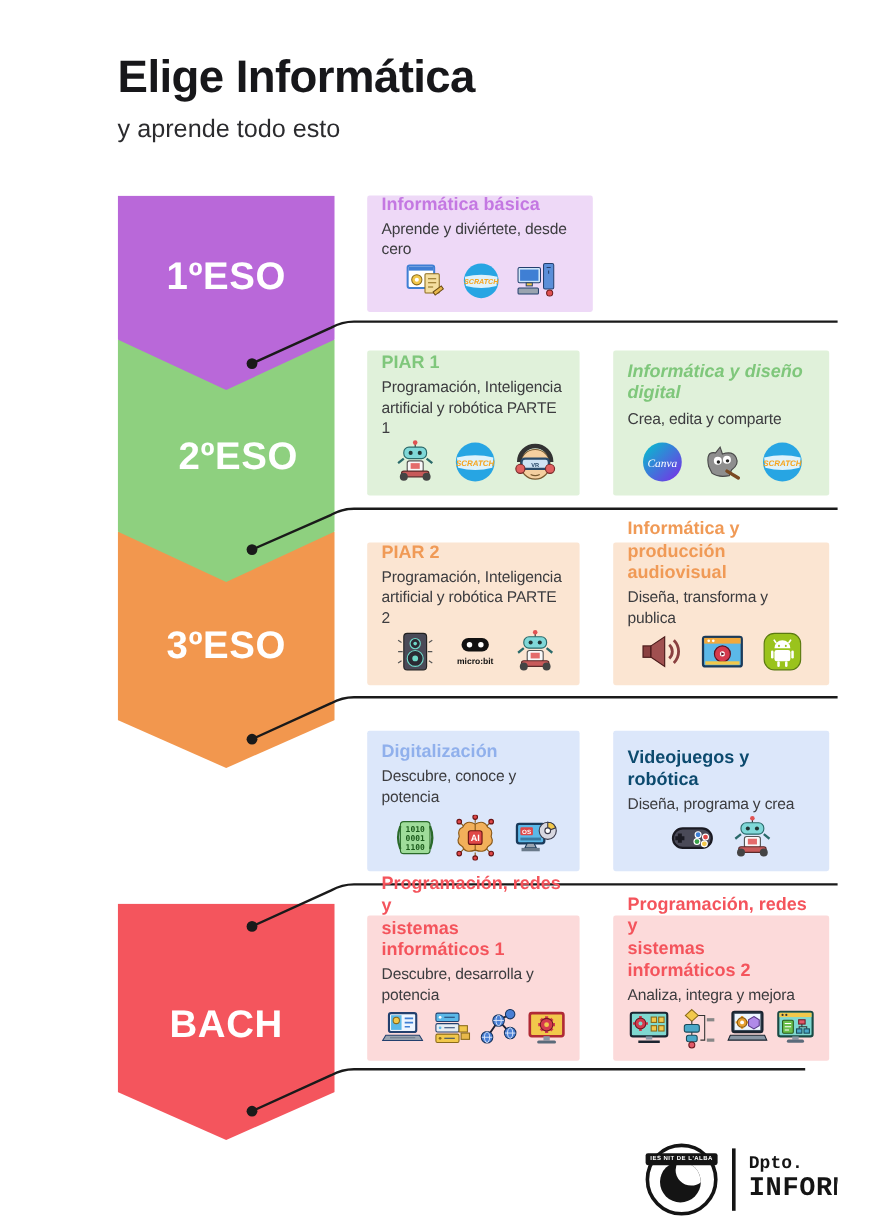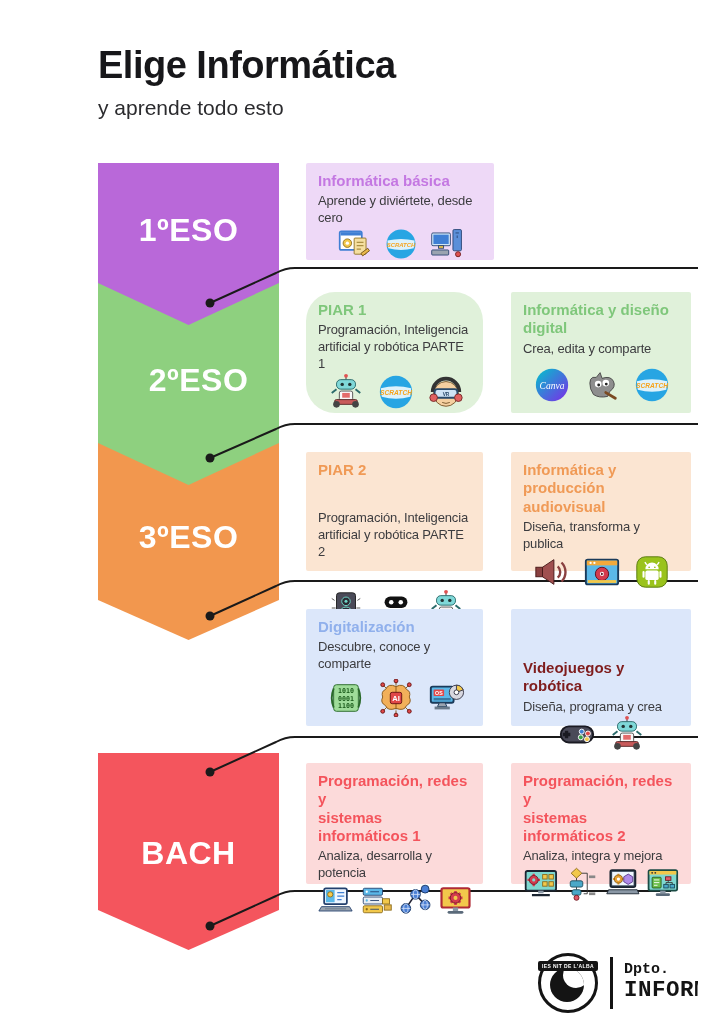--- a/index.html
+++ b/index.html
@@ -16,31 +16,31 @@
         color:#ffffff;font-size:32px;font-weight:800;letter-spacing:.5px;}
   .b1{top:163px;height:162px;--r:120px;--pt:14px;z-index:5;}
   .b2{top:283px;height:202px;--r:160px;--pt:34px;z-index:4;}
   .b3{top:443px;height:197px;--r:157px;--pt:31px;z-index:3;}
   .b4{top:600px;height:195px;--r:153px;--pt:41px;z-index:2;}
   .b5{top:753px;height:197px;--r:157px;--pt:43px;z-index:1;}
   
   .connectors{position:absolute;left:0;top:0;z-index:6;pointer-events:none;}
   
   .card{position:absolute;z-index:10;box-sizing:border-box;border-radius:2px;
-        padding:9px 10px 8px 12px;display:flex;flex-direction:column;}
+        padding:9px 10px 8px 12px;display:flex;flex-direction:column;justify-content:flex-end;}
   .card .ctitle{font-size:15px;font-weight:800;line-height:1.22;white-space:pre-line;margin-bottom:3px;}
   .card .cdesc{font-size:13px;letter-spacing:-.15px;color:#3c3c3f;line-height:1.3;}
   .card .icons{margin-top:auto;display:flex;justify-content:center;align-items:center;gap:12px;padding-bottom:1px;}
   .card .icons.tight{gap:5px;}
   .icon{width:38px;height:38px;display:inline-block;}
   .c-r1 .icon{width:34px;height:34px;}
   .c-r5 .icon{width:37px;height:37px;}
   .icon svg{width:100%;height:100%;display:block;}
   .c-r1c0{left:280px;top:163px;width:188px;height:97px;}
-  .c-r2c0{left:280px;top:292px;width:177px;height:121px;border-radius:29px;}
+  .c-r2c0{left:280px;top:292px;width:177px;height:121px;}
   .c-r2c1{left:485px;top:292px;width:180px;height:121px;}
   .c-r3c0{left:280px;top:452px;width:177px;height:119px;}
   .c-r3c1{left:485px;top:452px;width:180px;height:119px;}
   .c-r4c0{left:280px;top:609px;width:177px;height:117px;}
   .c-r4c1{left:485px;top:609px;width:180px;height:117px;}
   .c-r5c0{left:280px;top:763px;width:177px;height:121px;}
   .c-r5c1{left:485px;top:763px;width:180px;height:121px;}
   
   .footer{position:absolute;left:512px;top:953px;display:flex;align-items:center;z-index:10;}
   .logo-circle{position:relative;width:54px;height:54px;border:3px solid #141414;border-radius:50%;background:#fff;flex:0 0 auto;}
@@ -160,21 +160,21 @@
             <rect x="8" y="17" width="24" height="9" rx="3" fill="#cfe3f5" stroke="#2a4a6a" stroke-width="2"></rect>
             <text x="20" y="24" font-size="5" text-anchor="middle" fill="#2a4a6a" font-weight="bold">VR</text>
             <circle cx="7" cy="26" r="4" fill="#e06060" stroke="#7a2a2a"></circle>
             <circle cx="33" cy="26" r="4" fill="#e06060" stroke="#7a2a2a"></circle>
             <path d="M16 31 q4 2 8 0" stroke="#7a5a30" fill="none"></path>
           </svg>
         </span>
       </div>
   </div>
   <div class="card c-r2c1" style="background-color: rgb(224, 241, 218);">
-    <div class="ctitle" style="color: rgb(127, 199, 123);">Informática y diseño
+    <div class="ctitle" style="color: rgb(127, 199, 123); font-style: italic;">Informática y diseño
 digital</div>
     <div class="cdesc">Crea, edita y comparte</div>
     <div class="icons">
         <span class="icon">
           <svg viewBox="0 0 40 40">
             <defs>
               <linearGradient id="cg" x1="0" y1="0" x2="1" y2="1">
                 <stop offset="0" stop-color="#00c4cc"></stop>
                 <stop offset="1" stop-color="#7d2ae8"></stop>
               </linearGradient>
@@ -196,21 +196,21 @@
         <span class="icon">
           <svg viewBox="0 0 40 40">
             <circle cx="20" cy="20" r="17" fill="#27a5e3"></circle>
             <path d="M4 16 Q20 12 36 16 L35 25 Q20 29 5 25 Z" fill="#fff" opacity=".85"></path>
             <text x="20" y="23.5" font-size="7" font-weight="bold" font-style="italic" fill="#f7a41d" text-anchor="middle">SCRATCH</text>
           </svg>
         </span>
       </div>
   </div>
 
-  <div class="card c-r3c0" style="background-color: rgb(251, 229, 210); gap: 28px;">
+  <div class="card c-r3c0" style="background-color: rgb(251, 229, 210);">
     <div class="ctitle" style="color: rgb(240, 154, 86);">PIAR 2</div>
     <div class="cdesc">Programación, Inteligencia artificial y robótica PARTE 2</div>
     <div class="icons">
         <span class="icon">
           <svg viewBox="0 0 40 40">
             <rect x="10" y="4" width="20" height="32" rx="3" fill="#4a4a58" stroke="#222"></rect>
             <circle cx="20" cy="13" r="4.5" fill="#2a2a33" stroke="#6fd8c8"></circle>
             <circle cx="20" cy="13" r="1.6" fill="#6fd8c8"></circle>
             <circle cx="20" cy="26" r="7" fill="#2a2a33" stroke="#6fd8c8"></circle>
             <circle cx="20" cy="26" r="2.5" fill="#6fd8c8"></circle>
@@ -278,21 +278,21 @@
             <rect x="27.8" y="19" width="2.2" height="7" rx="1.1" fill="#fff"></rect>
             <rect x="15.5" y="28.5" width="2.2" height="5" rx="1.1" fill="#fff"></rect>
             <rect x="22.3" y="28.5" width="2.2" height="5" rx="1.1" fill="#fff"></rect>
           </svg>
         </span>
       </div>
   </div>
 
   <div class="card c-r4c0" style="background-color: rgb(220, 231, 250);">
     <div class="ctitle" style="color: rgb(144, 176, 236);">Digitalización</div>
-    <div class="cdesc">Descubre, conoce y comparte</div>
+    <div class="cdesc">Descubre, conoce y potencia</div>
     <div class="icons">
         <span class="icon">
           <svg viewBox="0 0 40 40">
             <rect x="7" y="6" width="26" height="28" rx="3" fill="#9fdc9a" stroke="#2a6a2a"></rect>
             <path d="M7 10 q-4 10 0 20 M33 10 q4 10 0 20" fill="none" stroke="#2a6a2a" stroke-width="2"></path>
             <text x="20" y="15" font-size="7" font-family="monospace" font-weight="bold" fill="#1a5a1a" text-anchor="middle">1010</text>
             <text x="20" y="23" font-size="7" font-family="monospace" font-weight="bold" fill="#1a5a1a" text-anchor="middle">0001</text>
             <text x="20" y="31" font-size="7" font-family="monospace" font-weight="bold" fill="#1a5a1a" text-anchor="middle">1100</text>
           </svg>
         </span>
@@ -324,21 +324,21 @@
             <path d="M13 25 h6 l2 4 h-10 z" fill="#9aa4b0" stroke="#1a3a5a"></path>
             <rect x="8" y="29" width="16" height="3" fill="#6a7a8a"></rect>
             <circle cx="31" cy="14" r="7.5" fill="#d8d8e0" stroke="#3a3a4a"></circle>
             <path d="M31 6.5 a7.5 7.5 0 0 1 7 5 l-7 2.5 z" fill="#f2c84b" stroke="#3a3a4a"></path>
             <circle cx="31" cy="14" r="2.5" fill="#fff" stroke="#3a3a4a"></circle>
           </svg>
         </span>
       </div>
   </div>
   <div class="card c-r4c1" style="background-color: rgb(220, 231, 250);">
-    <div class="ctitle" style="color: #7f1d1d; margin-top: 41px;">Videojuegos y robótica</div>
+    <div class="ctitle" style="color: #0c4a6e; margin-top: 41px;">Videojuegos y robótica</div>
     <div class="cdesc">Diseña, programa y crea</div>
     <div class="icons">
         <span class="icon">
           <svg viewBox="0 0 40 40">
             <rect x="3" y="12" width="34" height="17" rx="8.5" fill="#4a4a58" stroke="#1a1a22" stroke-width="2"></rect>
             <path d="M9 16.5 v8 M5 20.5 h8" stroke="#1a1a22" stroke-width="3.5"></path>
             <circle cx="25" cy="17.5" r="2.6" fill="#3f7fd4" stroke="#fff"></circle>
             <circle cx="31.5" cy="19.5" r="2.6" fill="#e04848" stroke="#fff"></circle>
             <circle cx="24" cy="23.5" r="2.6" fill="#3aa04a" stroke="#fff"></circle>
             <circle cx="30.5" cy="25.5" r="2.6" fill="#f2c84b" stroke="#fff"></circle>
@@ -358,21 +358,21 @@
             <circle cx="10" cy="33" r="3.5" fill="#444"></circle>
             <circle cx="30" cy="33" r="3.5" fill="#444"></circle>
           </svg>
         </span>
       </div>
   </div>
 
   <div class="card c-r5 c-r5c0" style="background-color: rgb(252, 218, 218);">
     <div class="ctitle" style="color: rgb(244, 84, 92);">Programación, redes y
 sistemas informáticos 1</div>
-    <div class="cdesc">Analiza, desarrolla y potencia</div>
+    <div class="cdesc">Descubre, desarrolla y potencia</div>
     <div class="icons tight">
         <span class="icon">
           <svg viewBox="0 0 40 40">
             <rect x="7" y="6" width="26" height="18" rx="2" fill="#eef6ff" stroke="#23406e" stroke-width="2"></rect>
             <rect x="9" y="8" width="10" height="14" fill="#5bb8e8"></rect>
             <circle cx="14" cy="13" r="3" fill="#f2c84b" stroke="#8a6a1a"></circle>
             <path d="M22 11 h8 M22 15 h8 M22 19 h5" stroke="#3f7fd4" stroke-width="1.6"></path>
             <path d="M4 27 h32 l3 5 h-38 z" fill="#9aa4b0" stroke="#23406e"></path>
             <path d="M8 29.5 h24" stroke="#6a7a8a"></path>
           </svg>

